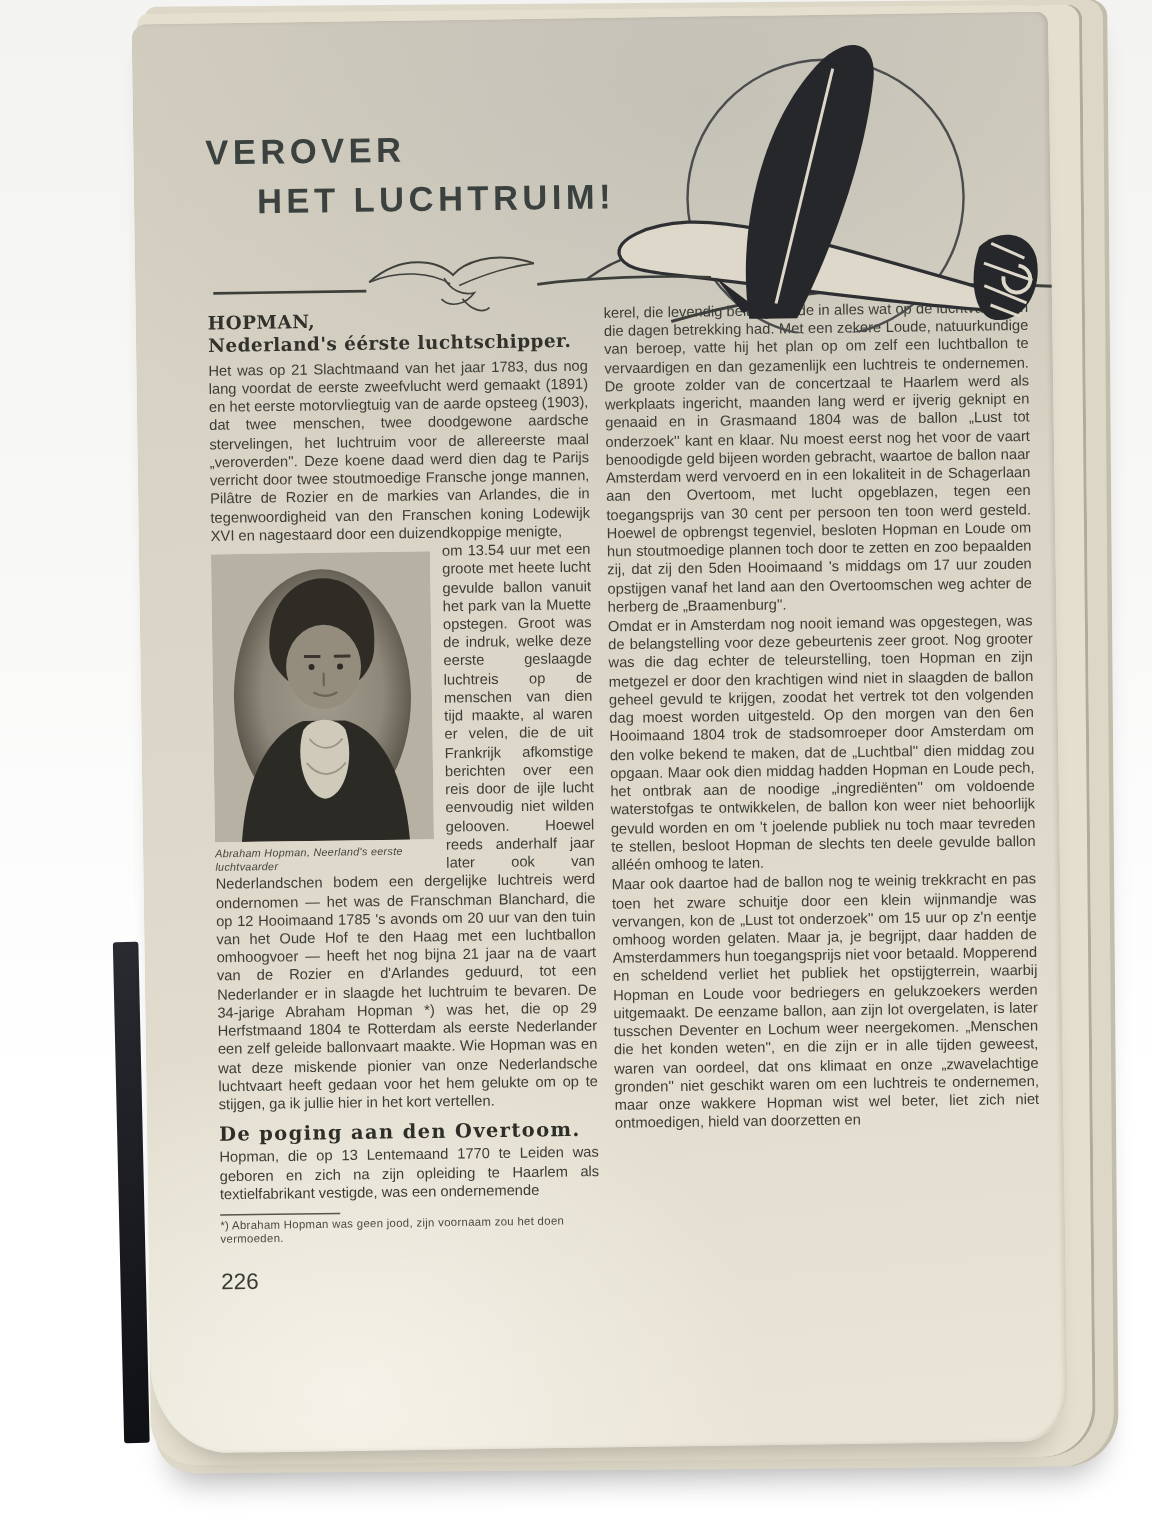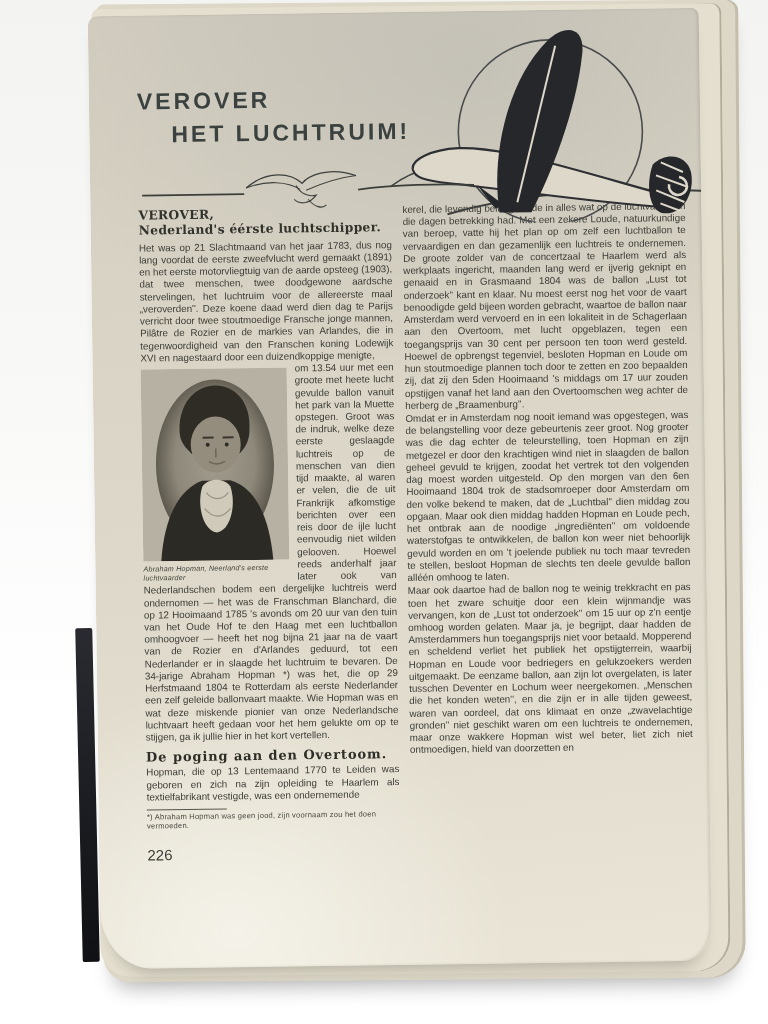--- a/index.html
+++ b/index.html
@@ -87,21 +87,21 @@
         <path d="M106 22 C126 14 148 16 160 24 M216 11 C198 13 180 19 166 25" stroke="#3f413d" stroke-width="1.1" fill="none"></path>
         <path d="M156 20 C160 28 168 32 176 30 C170 38 160 40 154 34" stroke="#3f413d" stroke-width="1.1" fill="none"></path>
         <path d="M168 34 C174 42 182 44 186 40" stroke="#3f413d" stroke-width="1.1" fill="none"></path>
       </svg>
     </div>
 
     <div class="columns">
 
       <div class="col-left">
         <h2 class="heading">
-          <span>VEROVER,</span><br>
+          <span>HOPMAN,</span><br>
           <span>Nederland's éérste luchtschipper.</span>
         </h2>
 
         <p class="body">Het was op 21 Slachtmaand van het jaar 1783, dus nog lang voordat de eerste zweefvlucht werd gemaakt (1891) en het eerste motorvliegtuig van de aarde opsteeg (1903), dat twee menschen, twee doodgewone aardsche stervelingen, het luchtruim voor de allereerste maal „veroverden''. Deze koene daad werd dien dag te Parijs verricht door twee stoutmoedige Fransche jonge mannen, Pilâtre de Rozier en de markies van Arlandes, die in tegenwoordigheid van den Franschen koning Lodewijk XVI en nagestaard door een duizendkoppige menigte,</p>
 
         <figure class="portrait-fig">
           <svg viewBox="0 0 146 192" xmlns="http://www.w3.org/2000/svg">
             <defs>
               <radialGradient id="vign" cx="50%" cy="48%" r="62%">
                 <stop offset="0%" stop-color="#a29c8e"></stop>

